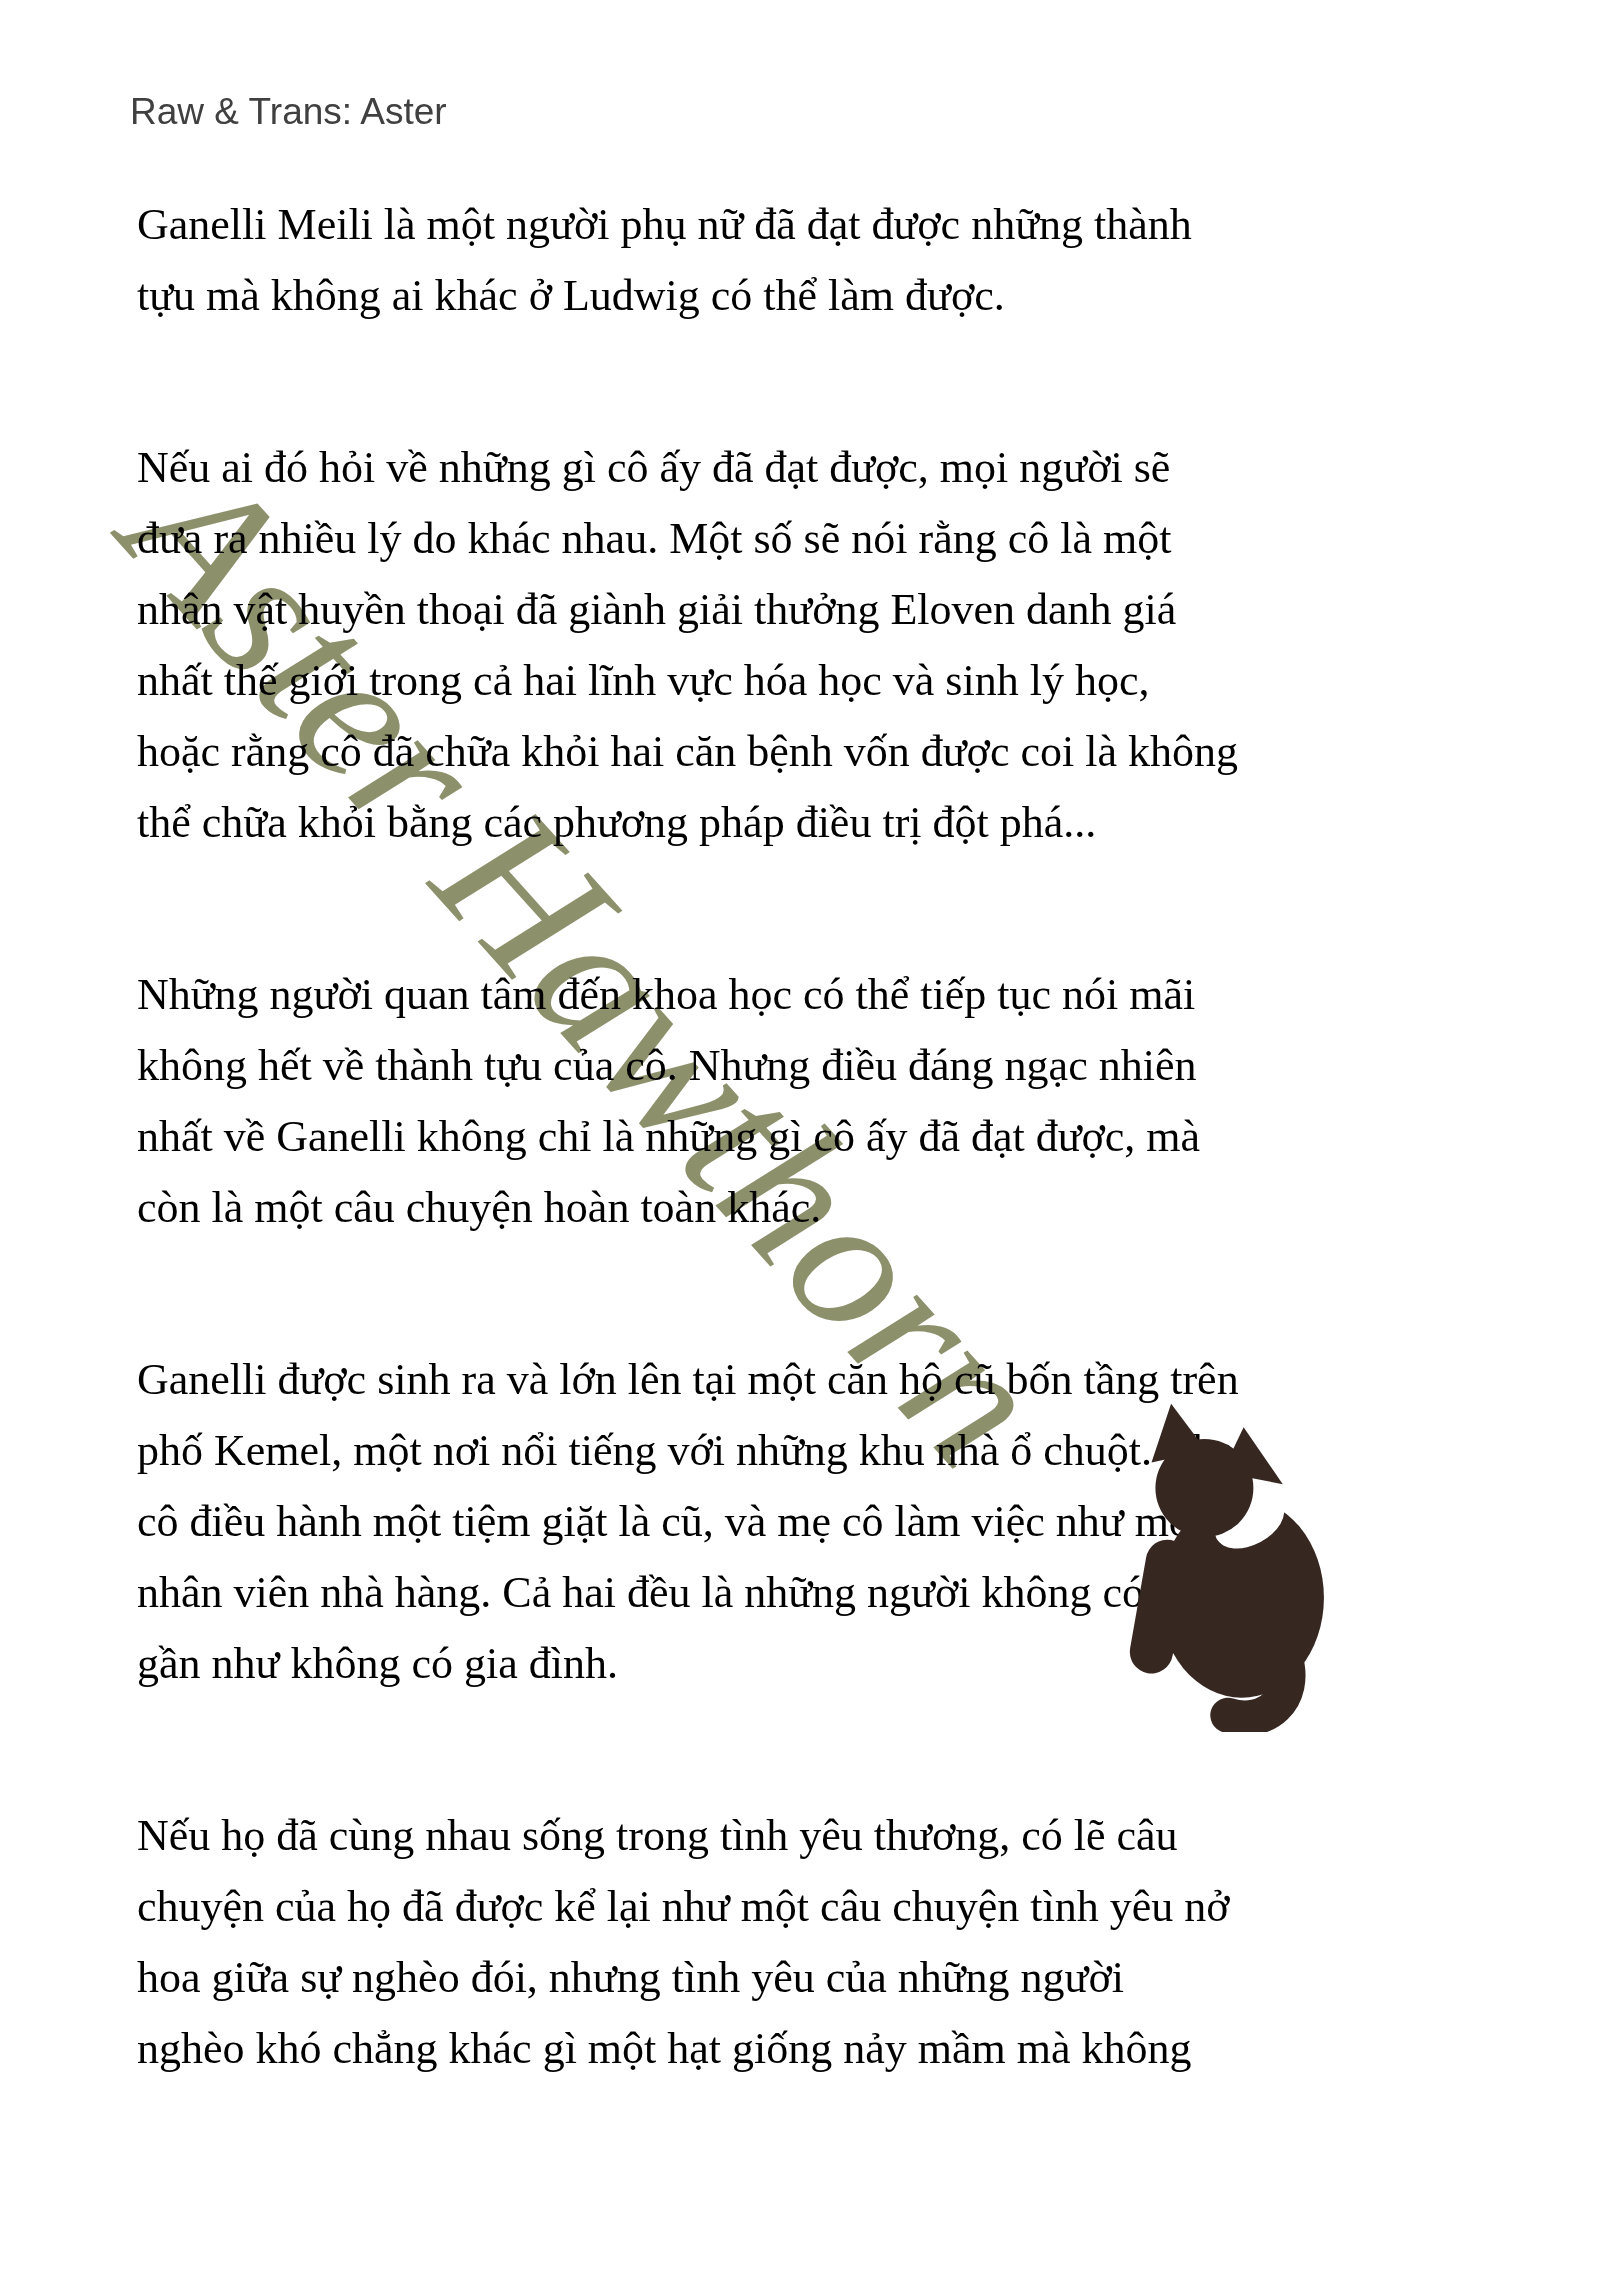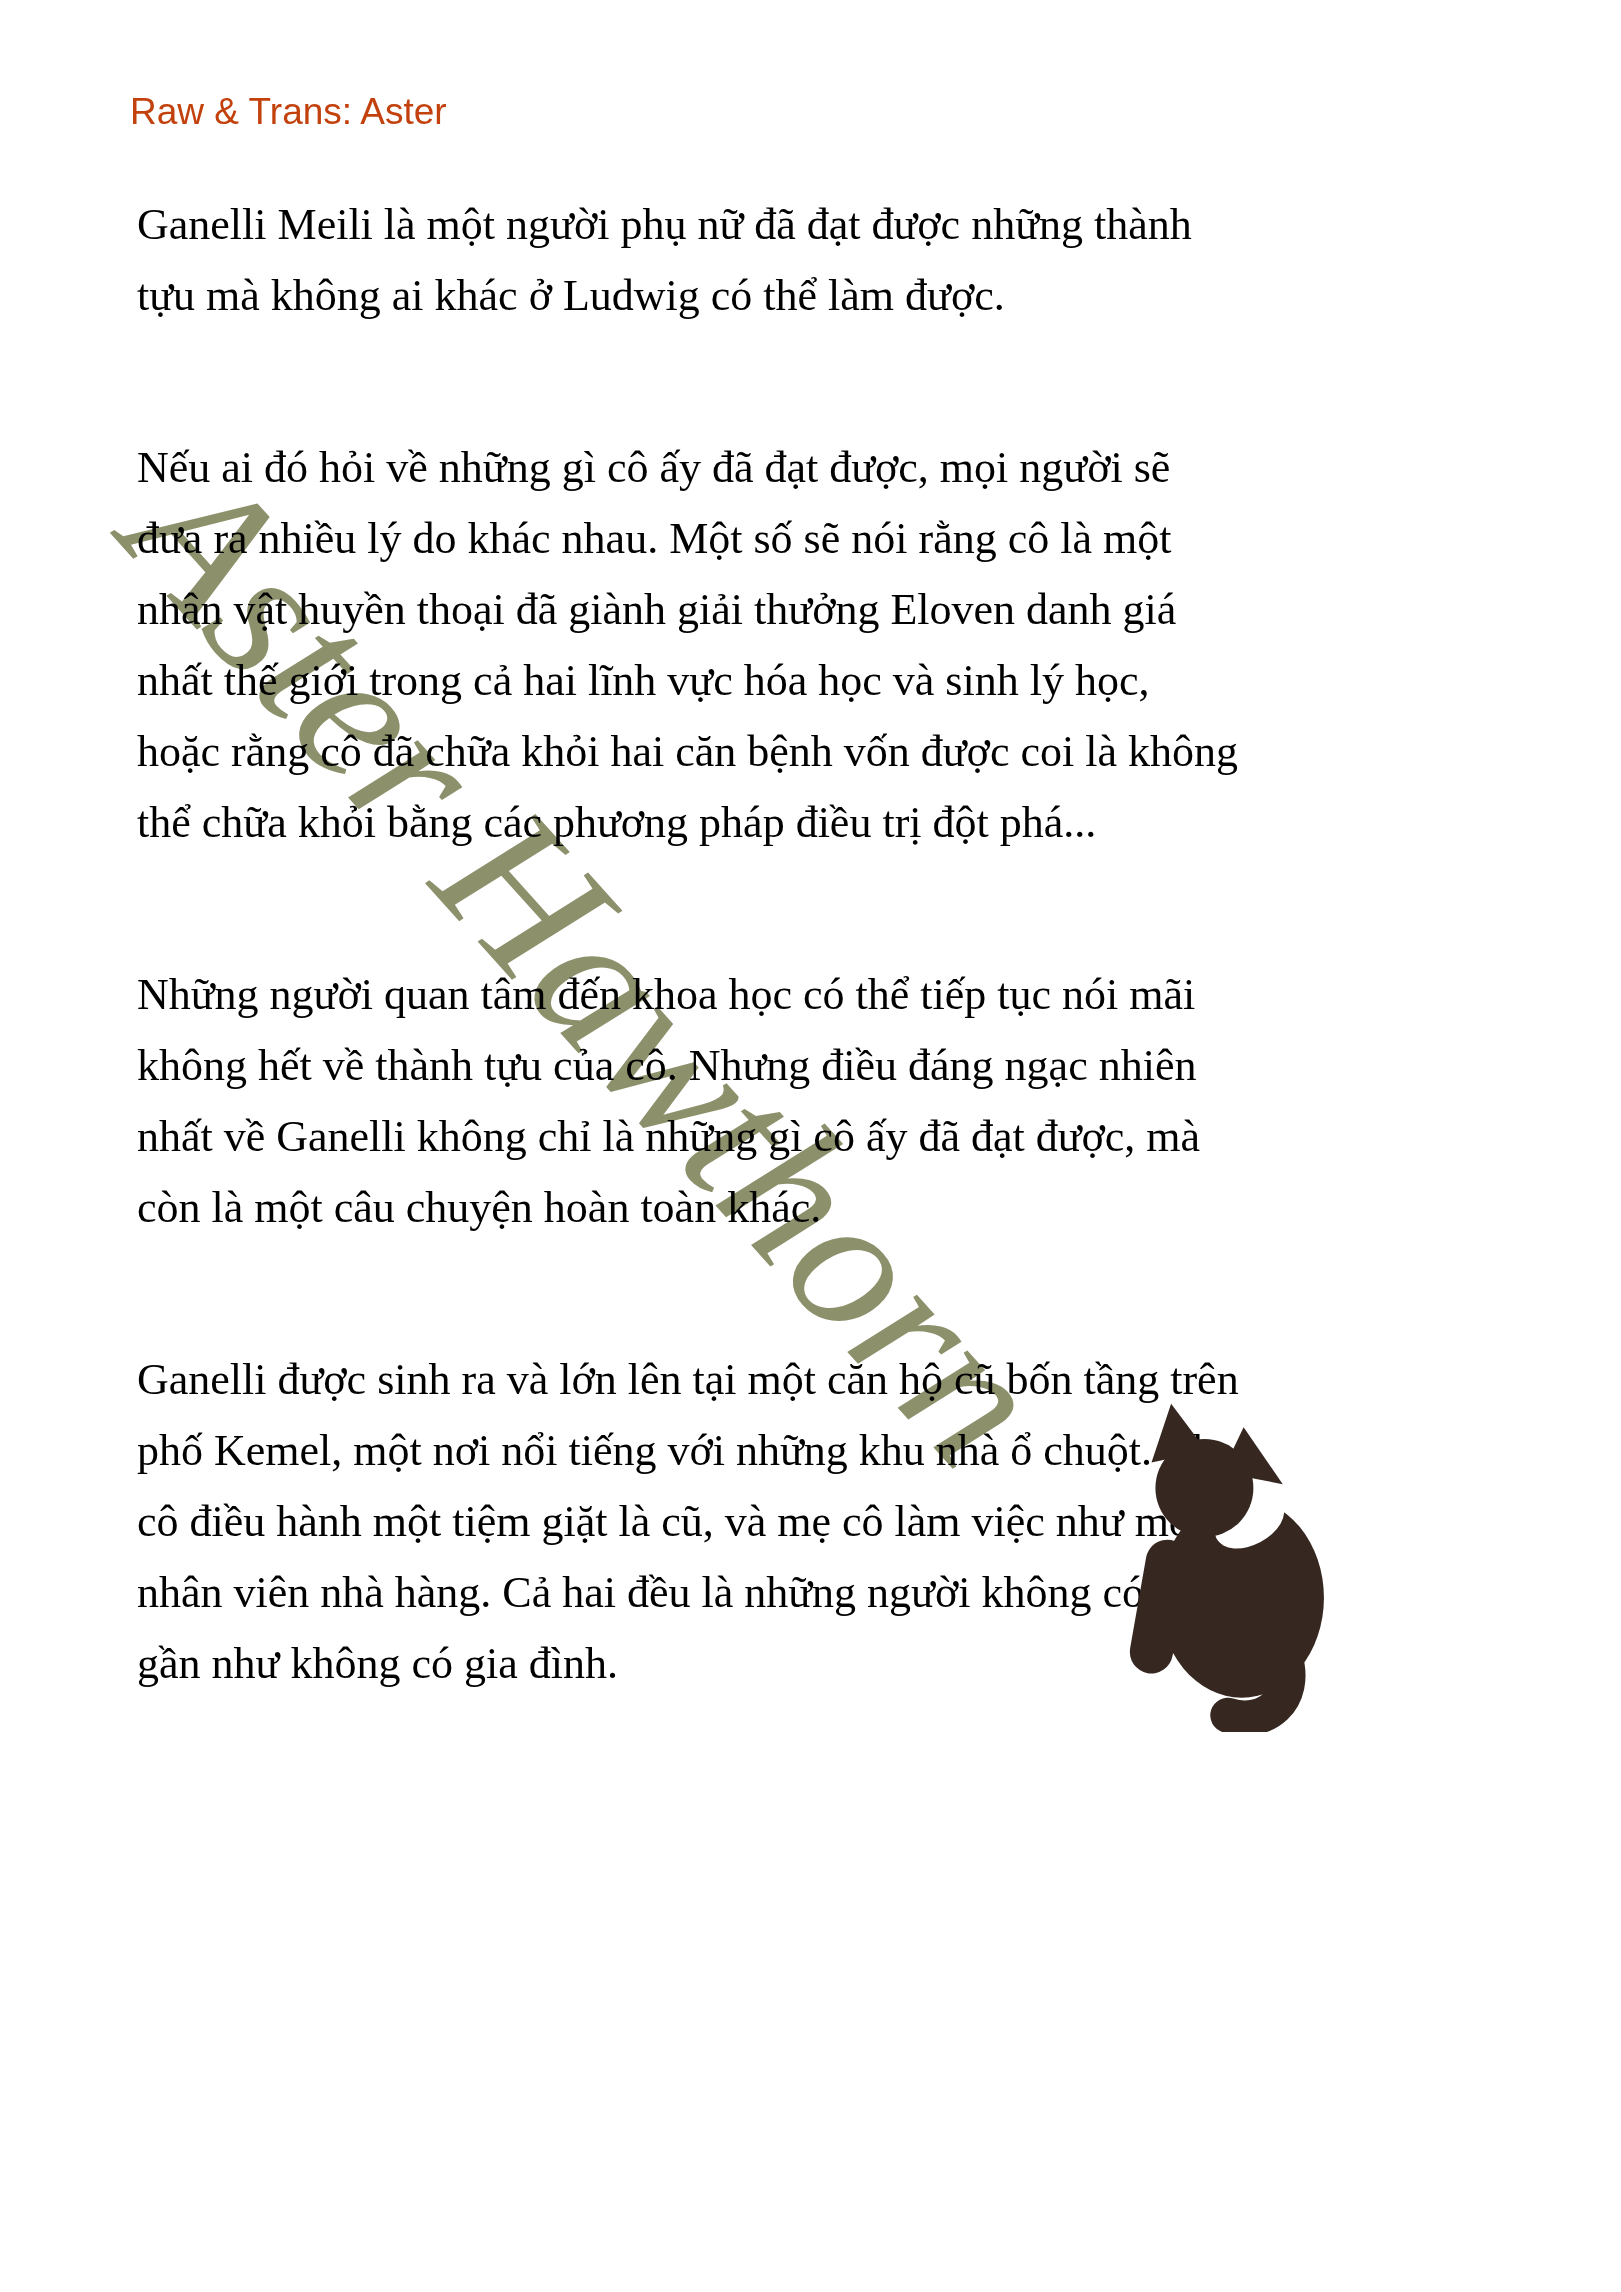--- a/index.html
+++ b/index.html
@@ -17,21 +17,21 @@
     font-family: "Liberation Serif", serif;
     color: #000000;
   }
   .header-credit {
     position: absolute;
     left: 130px;
     top: 90px;
     font-family: "Liberation Sans", sans-serif;
     font-size: 37px;
     line-height: 43px;
-    color: #c2410c;
+    color: #404040;
     z-index: 2;
   }
   .watermark {
     position: absolute;
     left: 250px;
     top: 421px;
     transform: rotate(48deg);
     transform-origin: 0 0;
     font-family: "Liberation Serif", serif;
     font-style: italic;
@@ -84,20 +84,24 @@
 thể chữa khỏi bằng các phương pháp điều trị đột phá...</p>
       <p>Những người quan tâm đến khoa học có thể tiếp tục nói mãi
 không hết về thành tựu của cô. Nhưng điều đáng ngạc nhiên
 nhất về Ganelli không chỉ là những gì cô ấy đã đạt được, mà
 còn là một câu chuyện hoàn toàn khác.</p>
       <p>Ganelli được sinh ra và lớn lên tại một căn hộ cũ bốn tầng trên
 phố Kemel, một nơi nổi tiếng với những khu nhà ổ chuột. Cha
 cô điều hành một tiệm giặt là cũ, và mẹ cô làm việc như một
 nhân viên nhà hàng. Cả hai đều là những người không có hoặc
 gần như không có gia đình.</p>
+      <p>Nếu họ đã cùng nhau sống trong tình yêu thương, có lẽ câu
+chuyện của họ đã được kể lại như một câu chuyện tình yêu nở
+hoa giữa sự nghèo đói, nhưng tình yêu của những người
+nghèo khó chẳng khác gì một hạt giống nảy mầm mà không</p>
     </main>
 
   <svg class="cat" viewBox="0 0 212 345" xmlns="http://www.w3.org/2000/svg">
     <g>
 
       <ellipse class="cat-fill" cx="124" cy="208" rx="84" ry="102" fill="#362721"></ellipse>
 
       <rect class="cat-fill" x="18" y="148" width="44" height="138" rx="22" transform="rotate(10 40 217)" fill="#362721"></rect>
 
       <path class="cat-pipe" d="M168 268 C 182 312, 148 340, 110 328" fill="none" stroke-width="36" stroke-linecap="round" stroke="#362721"></path>

